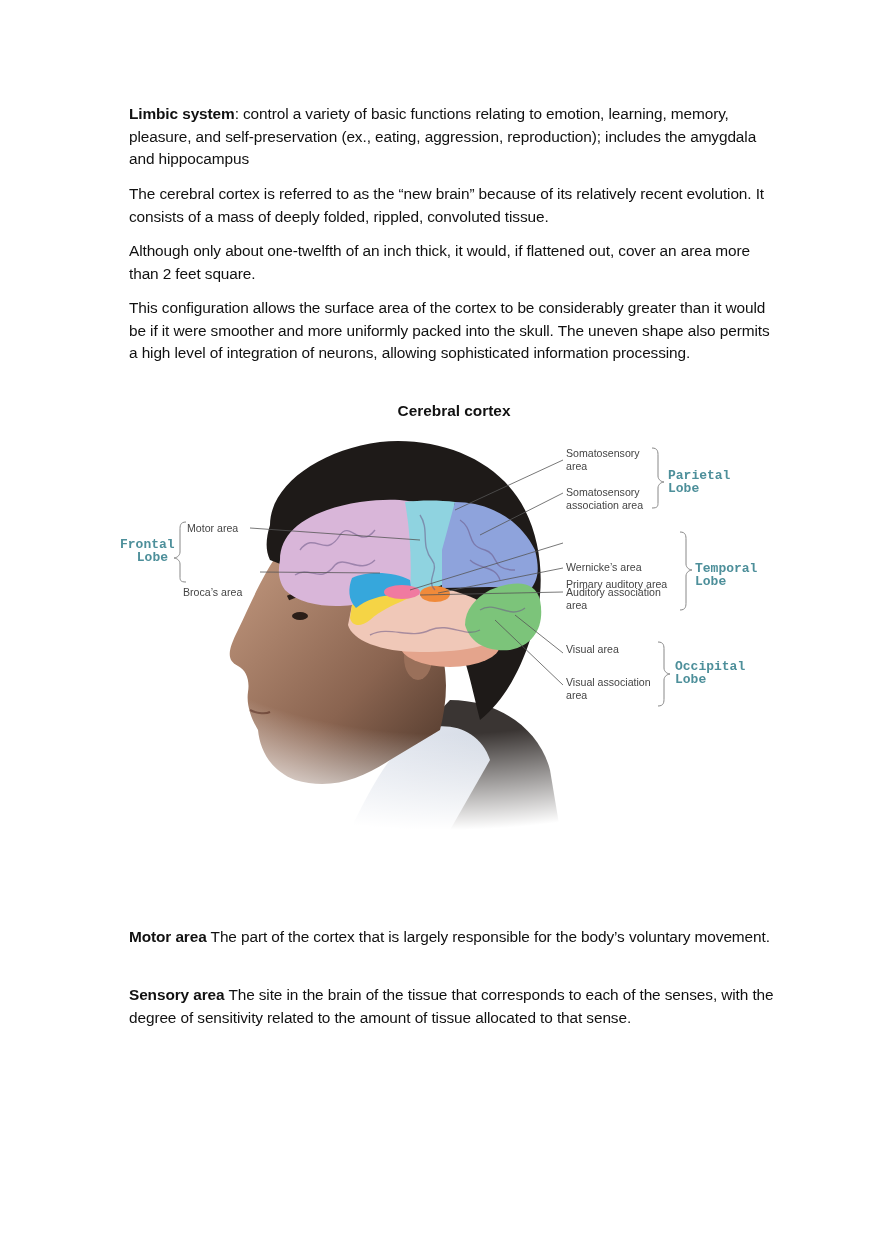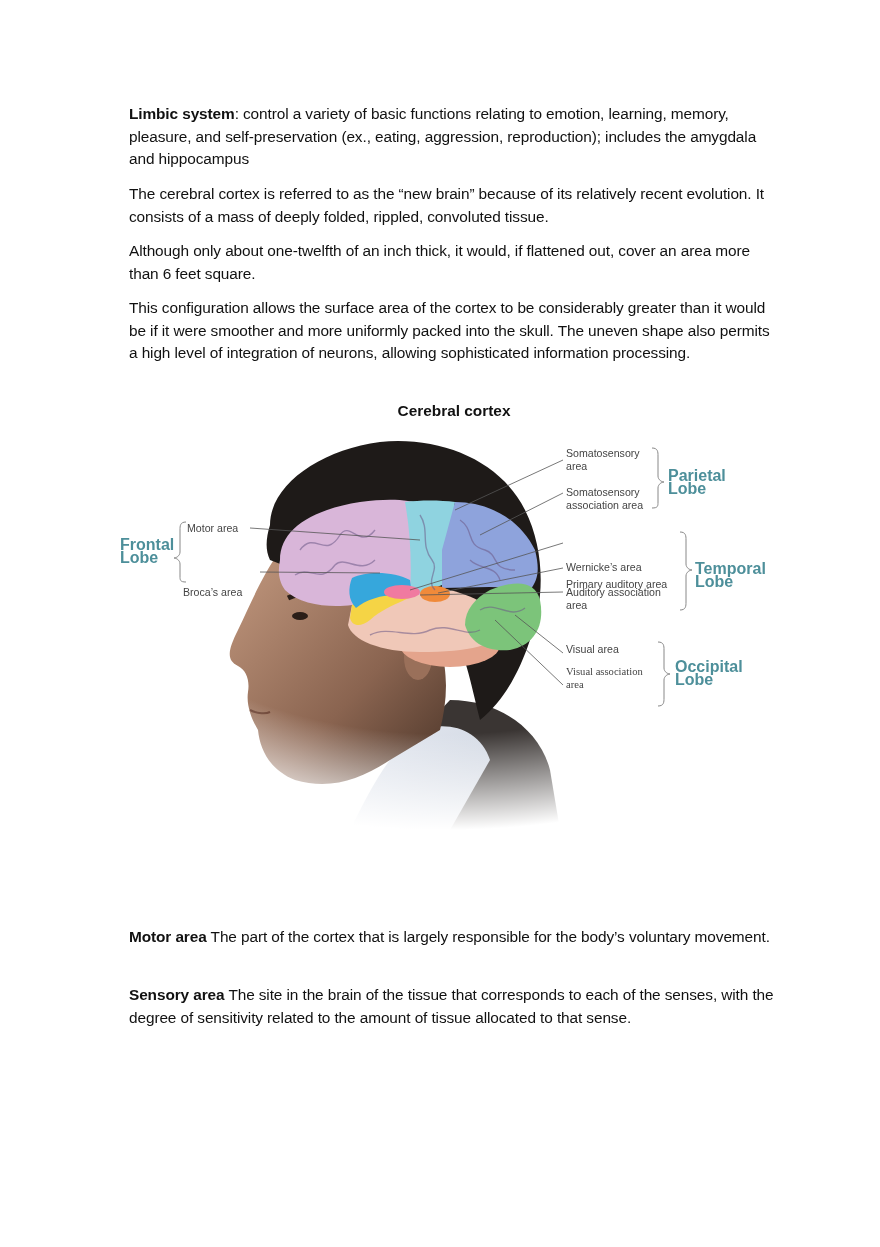--- a/index.html
+++ b/index.html
@@ -5,35 +5,35 @@
   html, body { margin: 0; padding: 0; background: #ffffff; }
   body { width: 880px; height: 1247px; position: relative; overflow: hidden;
          font-family: "Liberation Sans", "DejaVu Sans", sans-serif; color: #111; }
   .page { position: absolute; left: 0; top: 0; width: 880px; height: 1212px; background: #fff; }
   .p { position: absolute; left: 129px; width: 645px; font-size: 15.4px; line-height: 22.6px; margin: 0; letter-spacing: -0.1px; }
   .b { font-weight: bold; }
   .u { text-decoration: underline; }
   .caption { position: absolute; left: 129px; width: 650px; text-align: center; top: 400px; font-size: 15.4px; font-weight: bold; line-height: 22px; }
   .figure { position: absolute; left: 120px; top: 430px; width: 650px; height: 400px; }
   .lbl { position: absolute; font-family: "Liberation Sans", sans-serif; font-size: 10.6px; line-height: 13px; color: #444; white-space: nowrap; }
-  .lobe { position: absolute; font-family: Liberation Sans, sans-serif; font-weight: bold; font-size: 16px; line-height: 13px; color: #4d8f9a; }
-  .lobe.right { text-align: left; }
+  .lobe { position: absolute; font-family: Liberation Mono, monospace; font-weight: bold; font-size: 13px; line-height: 13px; color: #4d8f9a; }
+  .lobe.right { text-align: right; }
 </style>
 </head>
 <body>
 
 <div class="page">
 
   <p class="p" style="top:103px;">
     <span class="b">Limbic system</span><span>: control a variety of basic functions relating to emotion, learning, memory, pleasure, and self-preservation (ex., eating, aggression, reproduction); includes the amygdala and hippocampus</span>
   </p>
 
   <p class="p" style="top:183px;">The cerebral cortex is referred to as the “new brain” because of its relatively recent evolution. It consists of a mass of deeply folded, rippled, convoluted tissue.</p>
 
-  <p class="p" style="top:240px;">Although only about one-twelfth of an inch thick, it would, if flattened out, cover an area more than 6 feet square.</p>
+  <p class="p" style="top:240px;">Although only about one-twelfth of an inch thick, it would, if flattened out, cover an area more than 2 feet square.</p>
 
   <p class="p" style="top:297px;">This configuration allows the surface area of the cortex to be considerably greater than it would be if it were smoother and more uniformly packed into the skull. The uneven shape also permits a high level of integration of neurons, allowing sophisticated information processing.</p>
 
   <div class="caption">Cerebral cortex</div>
 
   <div class="figure">
     <svg width="650" height="400" viewBox="0 0 650 400" xmlns="http://www.w3.org/2000/svg">
       <defs>
         <linearGradient id="skinG" x1="0" y1="0" x2="1" y2="1">
           <stop offset="0" stop-color="#c49a80"></stop>
@@ -150,21 +150,21 @@
       <div>Auditory association</div>
       <div>area</div>
     </div>
     <div class="lobe" style="left:575px; top:132px;">
       <div>Temporal</div>
       <div>Lobe</div>
     </div>
 
     
     <div class="lbl" style="left:446px; top:213px;">Visual area</div>
-    <div class="lbl" style="left:446px; top:235px;font-family:Liberation Serif, serif;">
+    <div class="lbl" style="left:446px; top:246px;">
       <div>Visual association</div>
       <div>area</div>
     </div>
     <div class="lobe" style="left:555px; top:230px;">
       <div>Occipital</div>
       <div>Lobe</div>
     </div>
   </div>
 
 

